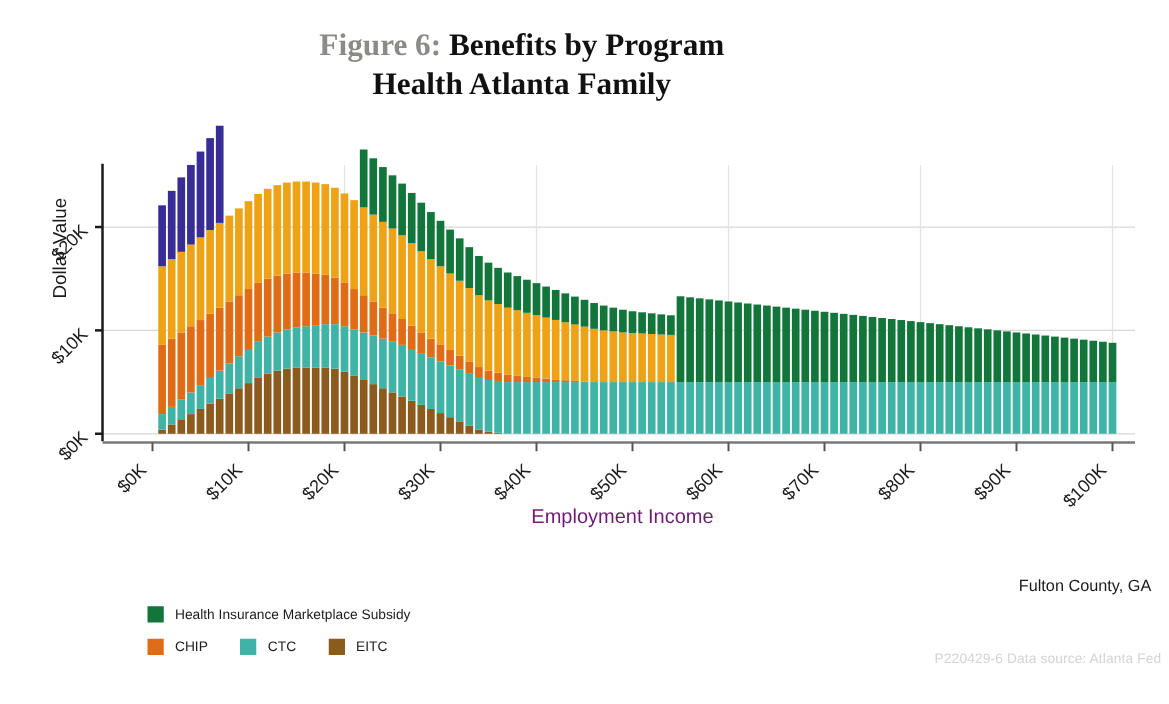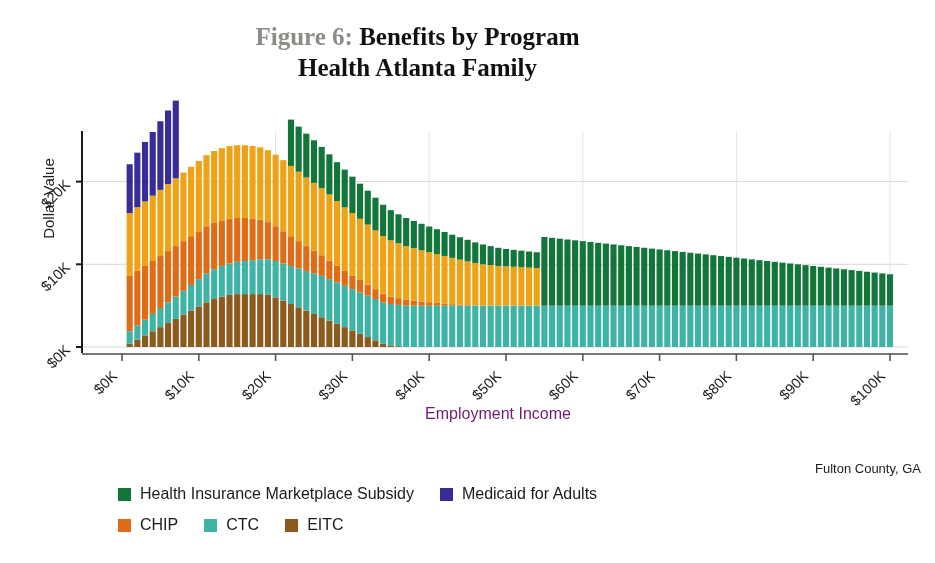--- a/index.html
+++ b/index.html
@@ -36,21 +36,21 @@
     position:absolute;right:14px;top:440px;
     font-size:13px;color:#1b1b1b;margin-top:21px;
   }
 
   .legend{
     position:absolute;left:118px;top:485px;width:810px;
   }
   .legend-row{display:flex;align-items:center;gap:0px;margin-bottom:13px;}
   .legend-item{display:flex;align-items:center;margin-right:26px;white-space:nowrap;}
   .legend-swatch{width:13px;height:13px;margin-right:9px;flex:0 0 auto;}
-  .legend-label{font-size:16px;color:#1b1b1b;}
+  .legend-label{font-size:11px;color:#1b1b1b;}
 
   .source-note{
     position:absolute;right:6px;top:521px;
     font-size:11px;color:#d4d4d8;letter-spacing:.1px;
   }
 
   svg{display:block;}
   text{font-family:"Liberation Sans",sans-serif;}
 </style>
 </head>
@@ -433,34 +433,31 @@
   </div>
 
   <div class="county-note">Fulton County, GA</div>
 
   <div class="legend">
     <div class="legend-row" id="legend-row-1">
         <div class="legend-item">
           <span class="legend-swatch" style="background: rgb(18, 118, 58);"></span>
           <span class="legend-label">Health Insurance Marketplace Subsidy</span>
         </div>
-        <div class="legend-item">
-          <span class="legend-swatch" style="background: rgb(56, 45, 150);"></span>
-          <span class="legend-label">Medicaid for Adults</span>
-        </div>
       </div>
     <div class="legend-row" id="legend-row-2">
         <div class="legend-item">
           <span class="legend-swatch" style="background: rgb(224, 108, 24);"></span>
           <span class="legend-label">CHIP</span>
         </div>
         <div class="legend-item">
           <span class="legend-swatch" style="background: rgb(63, 180, 166);"></span>
           <span class="legend-label">CTC</span>
         </div>
         <div class="legend-item">
           <span class="legend-swatch" style="background: rgb(140, 90, 28);"></span>
           <span class="legend-label">EITC</span>
         </div>
       </div>
   </div>
 
+  <div class="source-note">P220429-6 Data source: Atlanta Fed</div>
 </div>
 
 </body></html>

